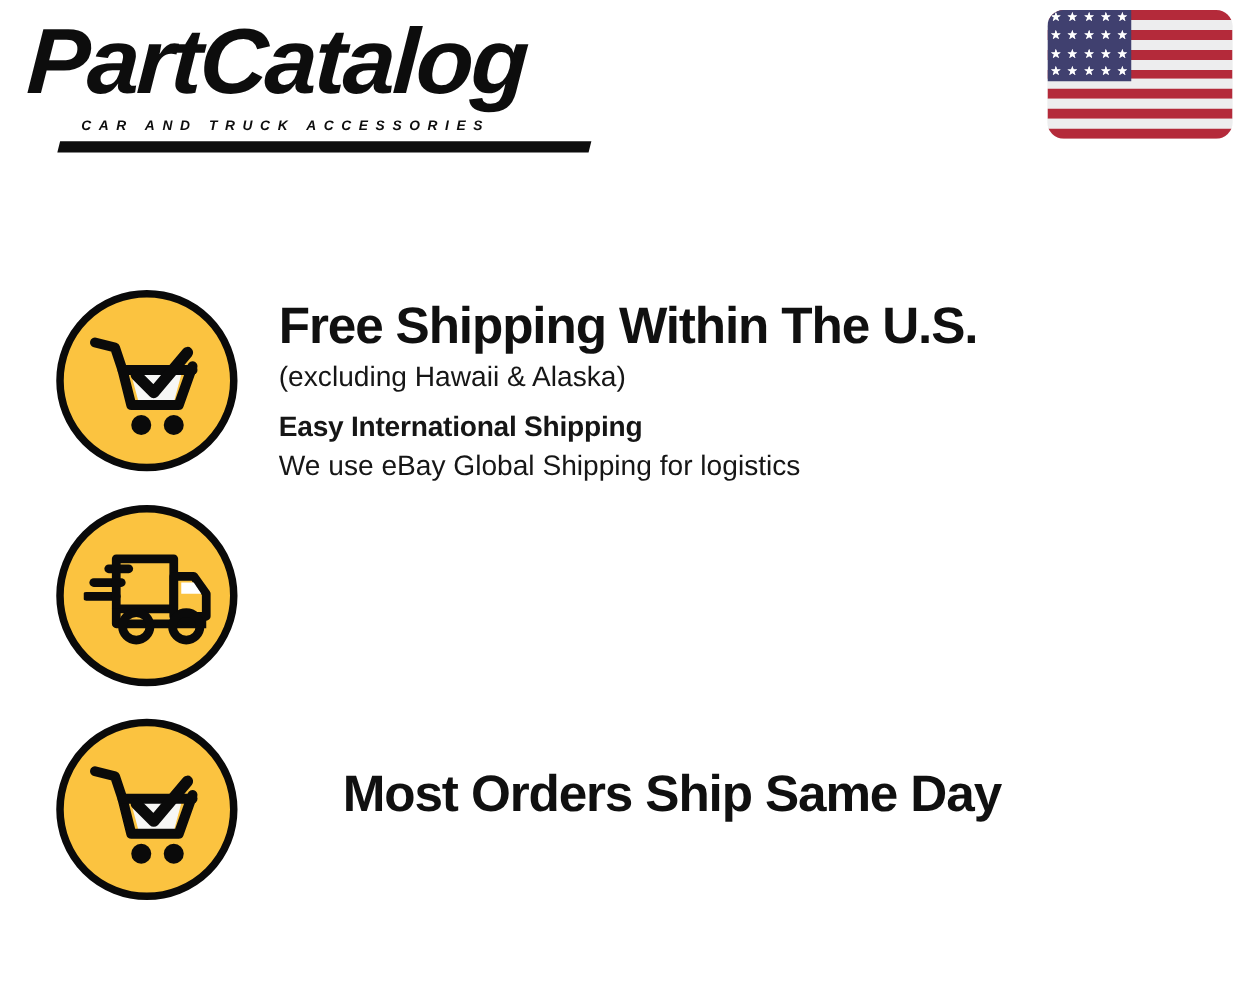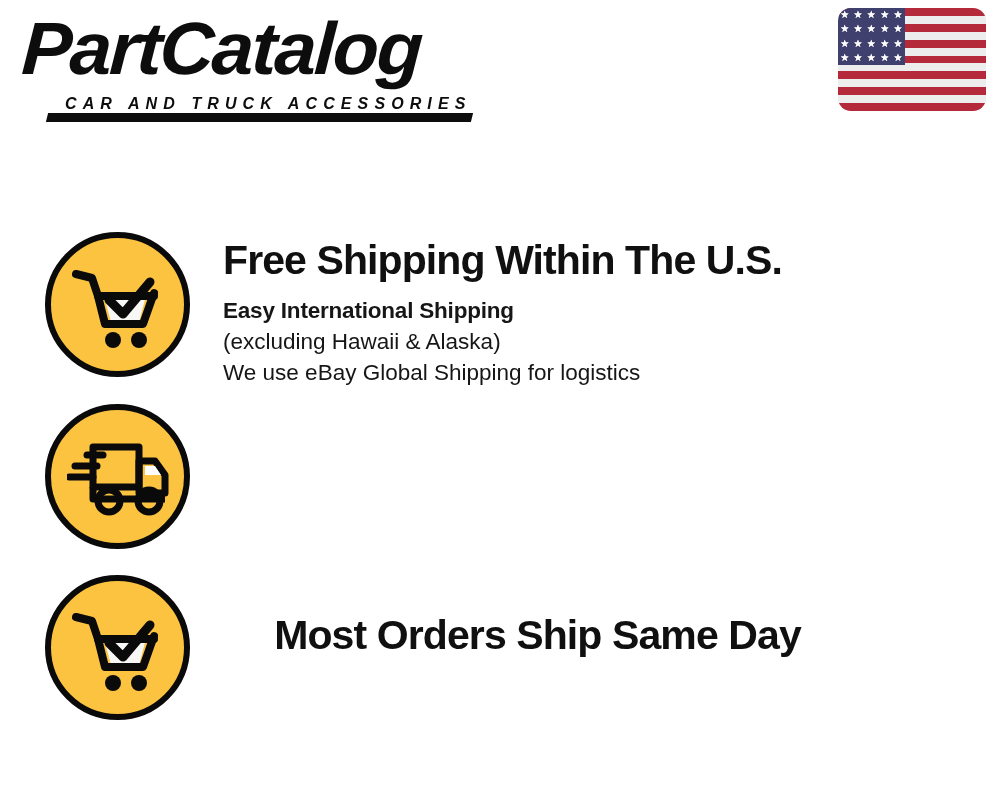--- a/index.html
+++ b/index.html
@@ -46,21 +46,21 @@
     transform: scaleX(1.02) skewX(-3deg);
     transform-origin: left center;
     white-space: nowrap;
     line-height: 1;
   }
   .logo-tagline {
     position: absolute;
     left: 43px;
     top: 78px;
     font-family: "Liberation Sans", sans-serif;
-    font-size: 16px;
+    font-size: 11px;
     font-weight: 700;
     font-style: italic;
     letter-spacing: 6.1px;
     color: #0d0d0d;
     white-space: nowrap;
     line-height: 1;
   }
   .logo-rule {
     position: absolute;
     left: 25px;
@@ -265,22 +265,22 @@
         <path d="M30 36 L86 36" fill="none" stroke="#0a0a0a" stroke-width="8" stroke-linecap="round"></path>
 
         <path d="M41 40 L55 54 L82 22" fill="none" stroke="#0a0a0a" stroke-width="9" stroke-linecap="round" stroke-linejoin="round"></path>
 
         <circle cx="45" cy="80" r="8" fill="#0a0a0a"></circle>
         <circle cx="71" cy="80" r="8" fill="#0a0a0a"></circle>
       </svg>
     </div>
     <div class="feature-text">
       <div class="feature-title">Free Shipping Within The U.S.</div>
+      <div class="feature-sub plain">(excluding Hawaii &amp; Alaska)</div>
       <div class="feature-sub bold">Easy International Shipping</div>
-      <div class="feature-sub plain">(excluding Hawaii &amp; Alaska)</div>
       <div class="feature-sub plain">We use eBay Global Shipping for logistics</div>
     </div>
   </div>
 
   <div class="feature-row row-2">
     <div class="badge">
       <svg width="102" height="80" viewBox="0 0 102 80" aria-hidden="true">
 
         <path d="M20 18 L36 18" stroke="#0a0a0a" stroke-width="7" stroke-linecap="round"></path>
         <path d="M8 29 L30 29" stroke="#0a0a0a" stroke-width="7" stroke-linecap="round"></path>

